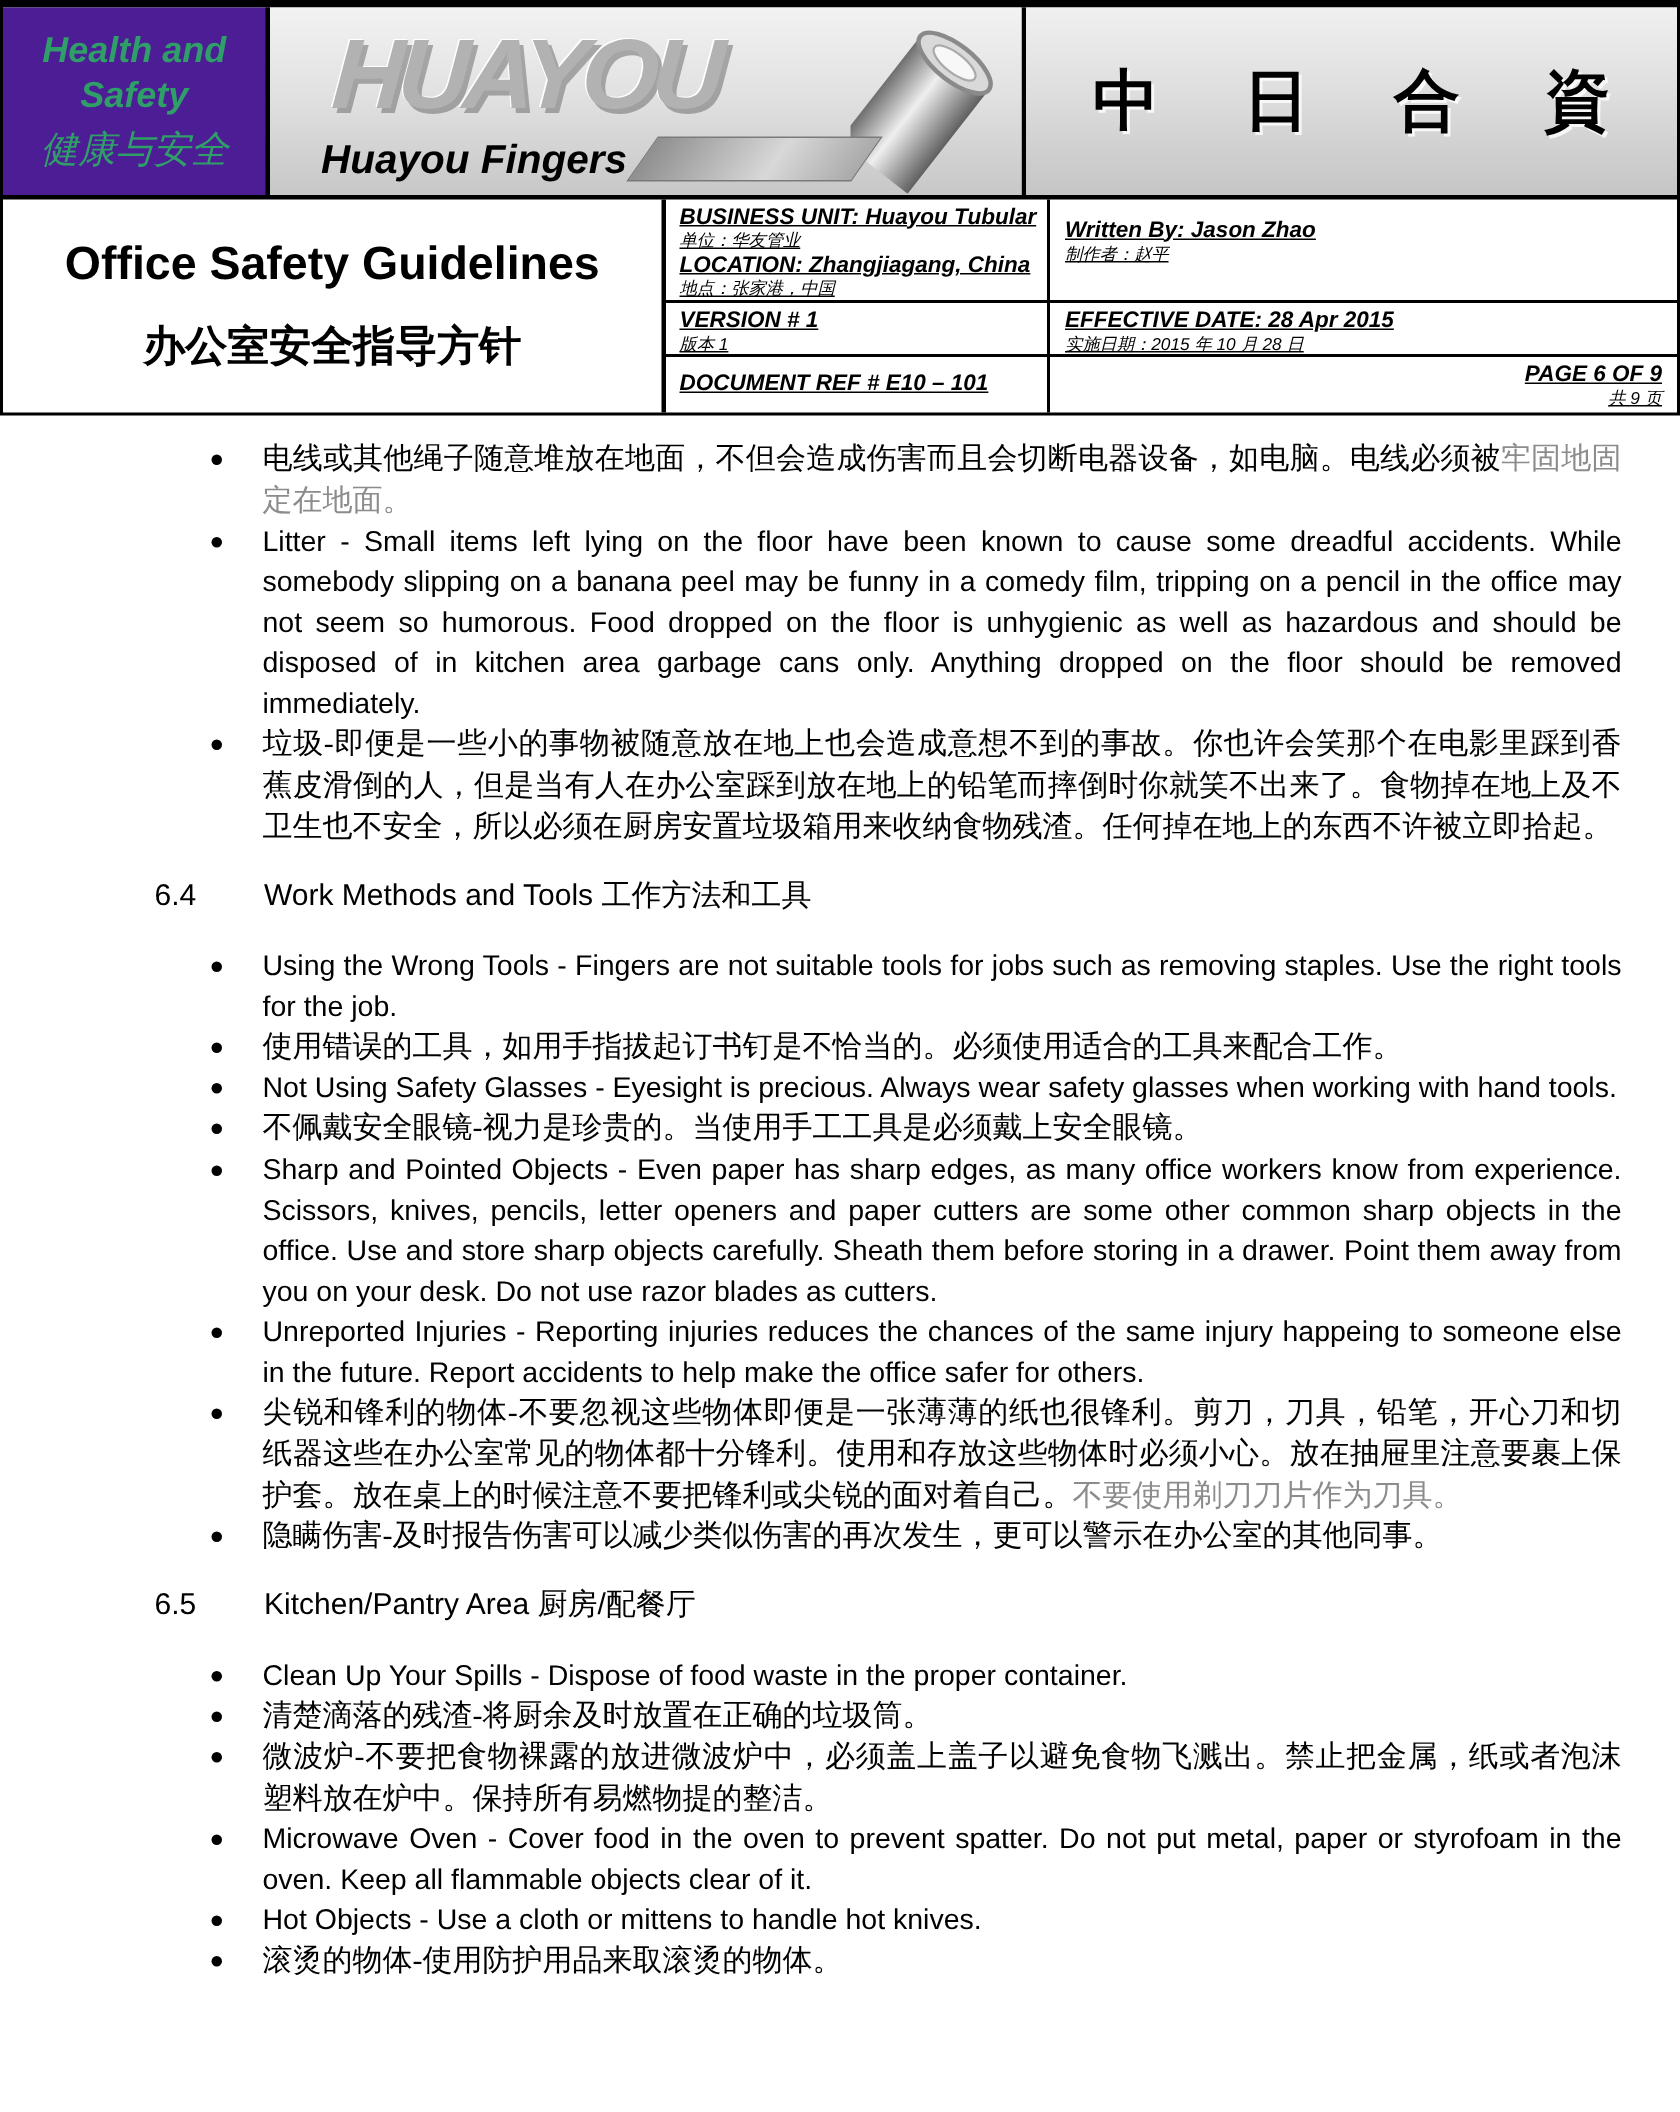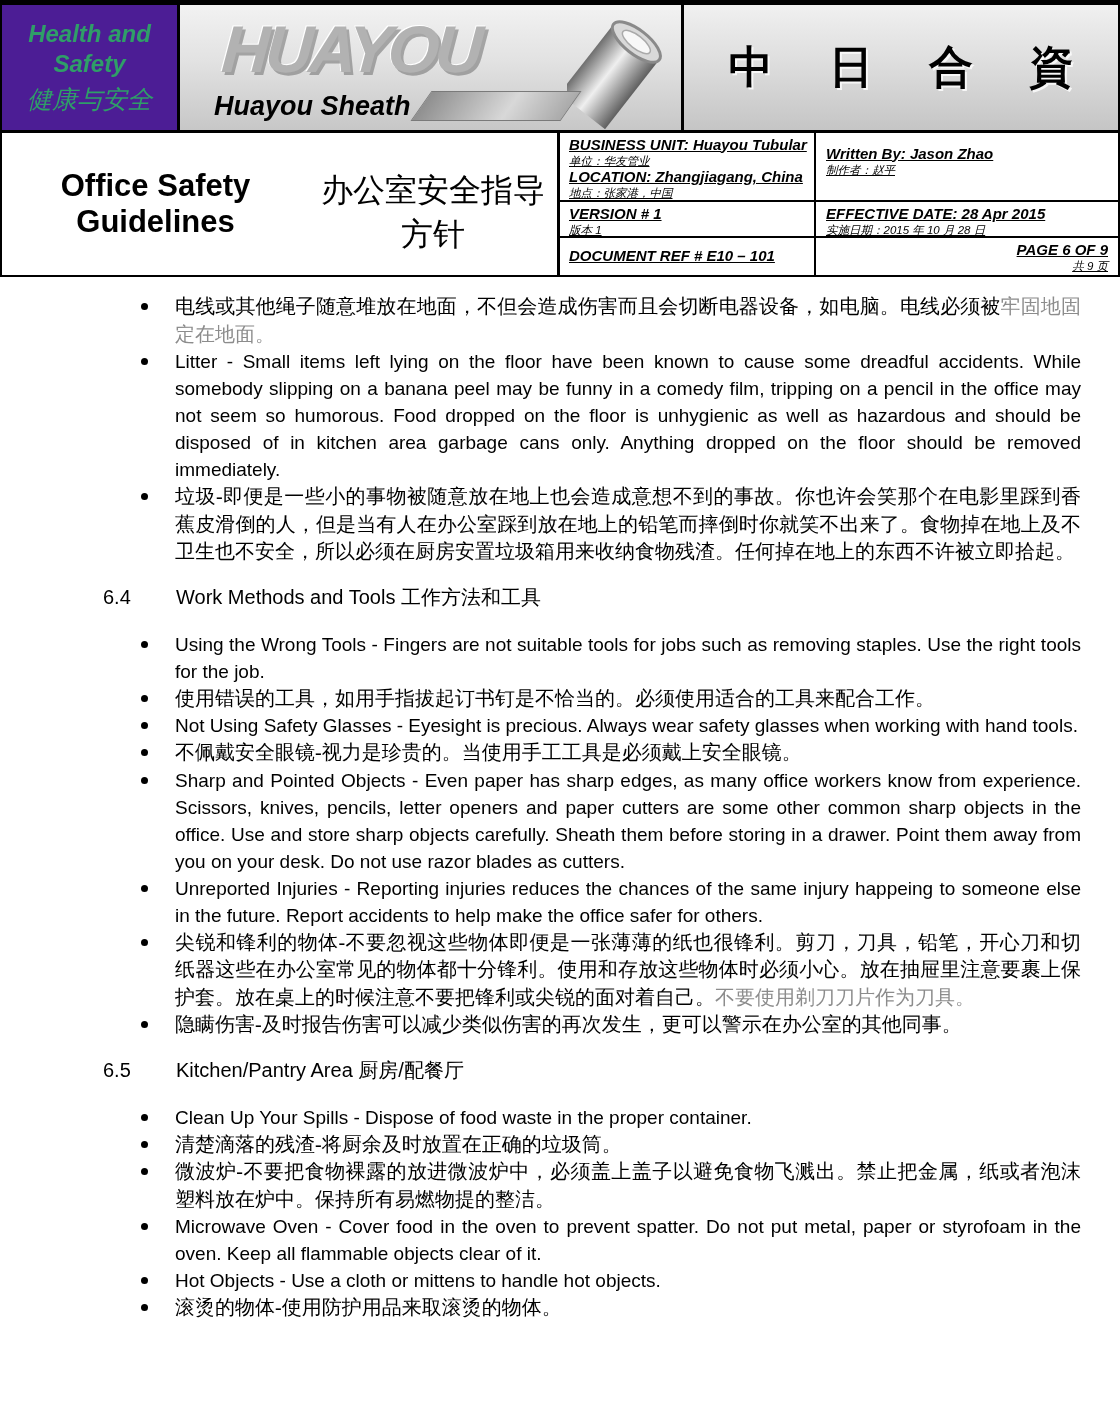--- a/index.html
+++ b/index.html
@@ -69,27 +69,27 @@
   }
   .jv-text {
     font-size: 44px; font-weight: bold; color: #000;
     letter-spacing: 22px; margin-right: -22px;
     text-shadow: 2px 2px 0 rgba(255,255,255,.8);
     white-space: nowrap;
   }
 
   .hdr-bottom { flex: 1; display: flex; }
   .title-cell {
-    width: 558px; flex: none;
+    width: 442px; flex: none;
     border-right: 3px solid #000;
-    display: flex; flex-direction: row; justify-content: center; align-items: center;
+    display: flex; flex-direction: column; justify-content: center; align-items: center;
     text-align: center;
   }
   .title-en { font-weight: bold; font-size: 31px; }
-  .title-zh { font-size: 32px; margin-top: 18px; }
+  .title-zh { font-size: 28px; margin-top: 18px; font-weight: bold; }
 
   .meta { flex: 1; display: flex; flex-direction: column; text-decoration: underline; }
   .meta-row { display: flex; border-bottom: 2px solid #000; }
   .meta-row:last-child { border-bottom: none; flex: 1; }
   .r1 { height: 69px; }
   .r2 { height: 36px; }
   .cell-l { width: 256px; flex: none; border-right: 2px solid #000; padding: 3px 9px 2px; }
   .cell-r { flex: 1; padding: 3px 10px 2px; }
   .m-bold { font-style: italic; font-weight: bold; font-size: 15px; line-height: 18px; white-space: nowrap; }
   .m-zh { font-style: italic; font-size: 11.5px; line-height: 14.5px; white-space: nowrap; }
@@ -132,21 +132,21 @@
                 <stop offset="1" stop-color="#5f5f5f"></stop>
             </linearGradient>
           </defs>
           <g transform="rotate(38 48 60)">
             <rect x="18" y="24" width="58" height="88" fill="url(#tubeBody)"></rect>
             <ellipse cx="47" cy="24" rx="29" ry="12" fill="#d9d9d9" stroke="#8a8a8a" stroke-width="3"></ellipse>
             <ellipse cx="47" cy="24" rx="17" ry="6.5" fill="#f8f8f8" stroke="#aaaaaa" stroke-width="1.5"></ellipse>
           </g>
         </svg>
         <div class="logo-sub">
-          <span class="logo-sub-text">Huayou Sheath</span>
+          <span class="logo-sub-text">Huayou Fingers</span>
           <span class="logo-swoosh"></span>
         </div>
       </div>
       <div class="jv-cell">
         <span class="jv-text">中 日 合 資</span>
       </div>
     </div>
 
     <div class="hdr-bottom">
       <div class="title-cell">
@@ -211,18 +211,18 @@
       </ul>
       <div class="section-heading">
         <span class="sec-num">6.5</span>
         <span class="sec-title">Kitchen/Pantry Area 厨房/配餐厅</span>
       </div>
       <ul class="bullets">
         <li class="bullet en"><span>Clean Up Your Spills - Dispose of food waste in the proper container.</span></li>
         <li class="bullet zh"><span>清楚滴落的残渣-将厨余及时放置在正确的垃圾筒。</span></li>
         <li class="bullet zh"><span>微波炉-不要把食物裸露的放进微波炉中，必须盖上盖子以避免食物飞溅出。禁止把金属，纸或者泡沫塑料放在炉中。保持所有易燃物提的整洁。</span></li>
         <li class="bullet en"><span>Microwave Oven - Cover food in the oven to prevent spatter.  Do not put metal, paper or styrofoam in the oven.  Keep all flammable objects clear of it.</span></li>
-        <li class="bullet en"><span>Hot Objects - Use a cloth or mittens to handle hot objects.</span></li>
+        <li class="bullet en"><span>Hot Objects - Use a cloth or mittens to handle hot knives.</span></li>
         <li class="bullet zh"><span>滚烫的物体-使用防护用品来取滚烫的物体。</span></li>
       </ul>
     </div>
 
 </div>
 
 </body></html>

